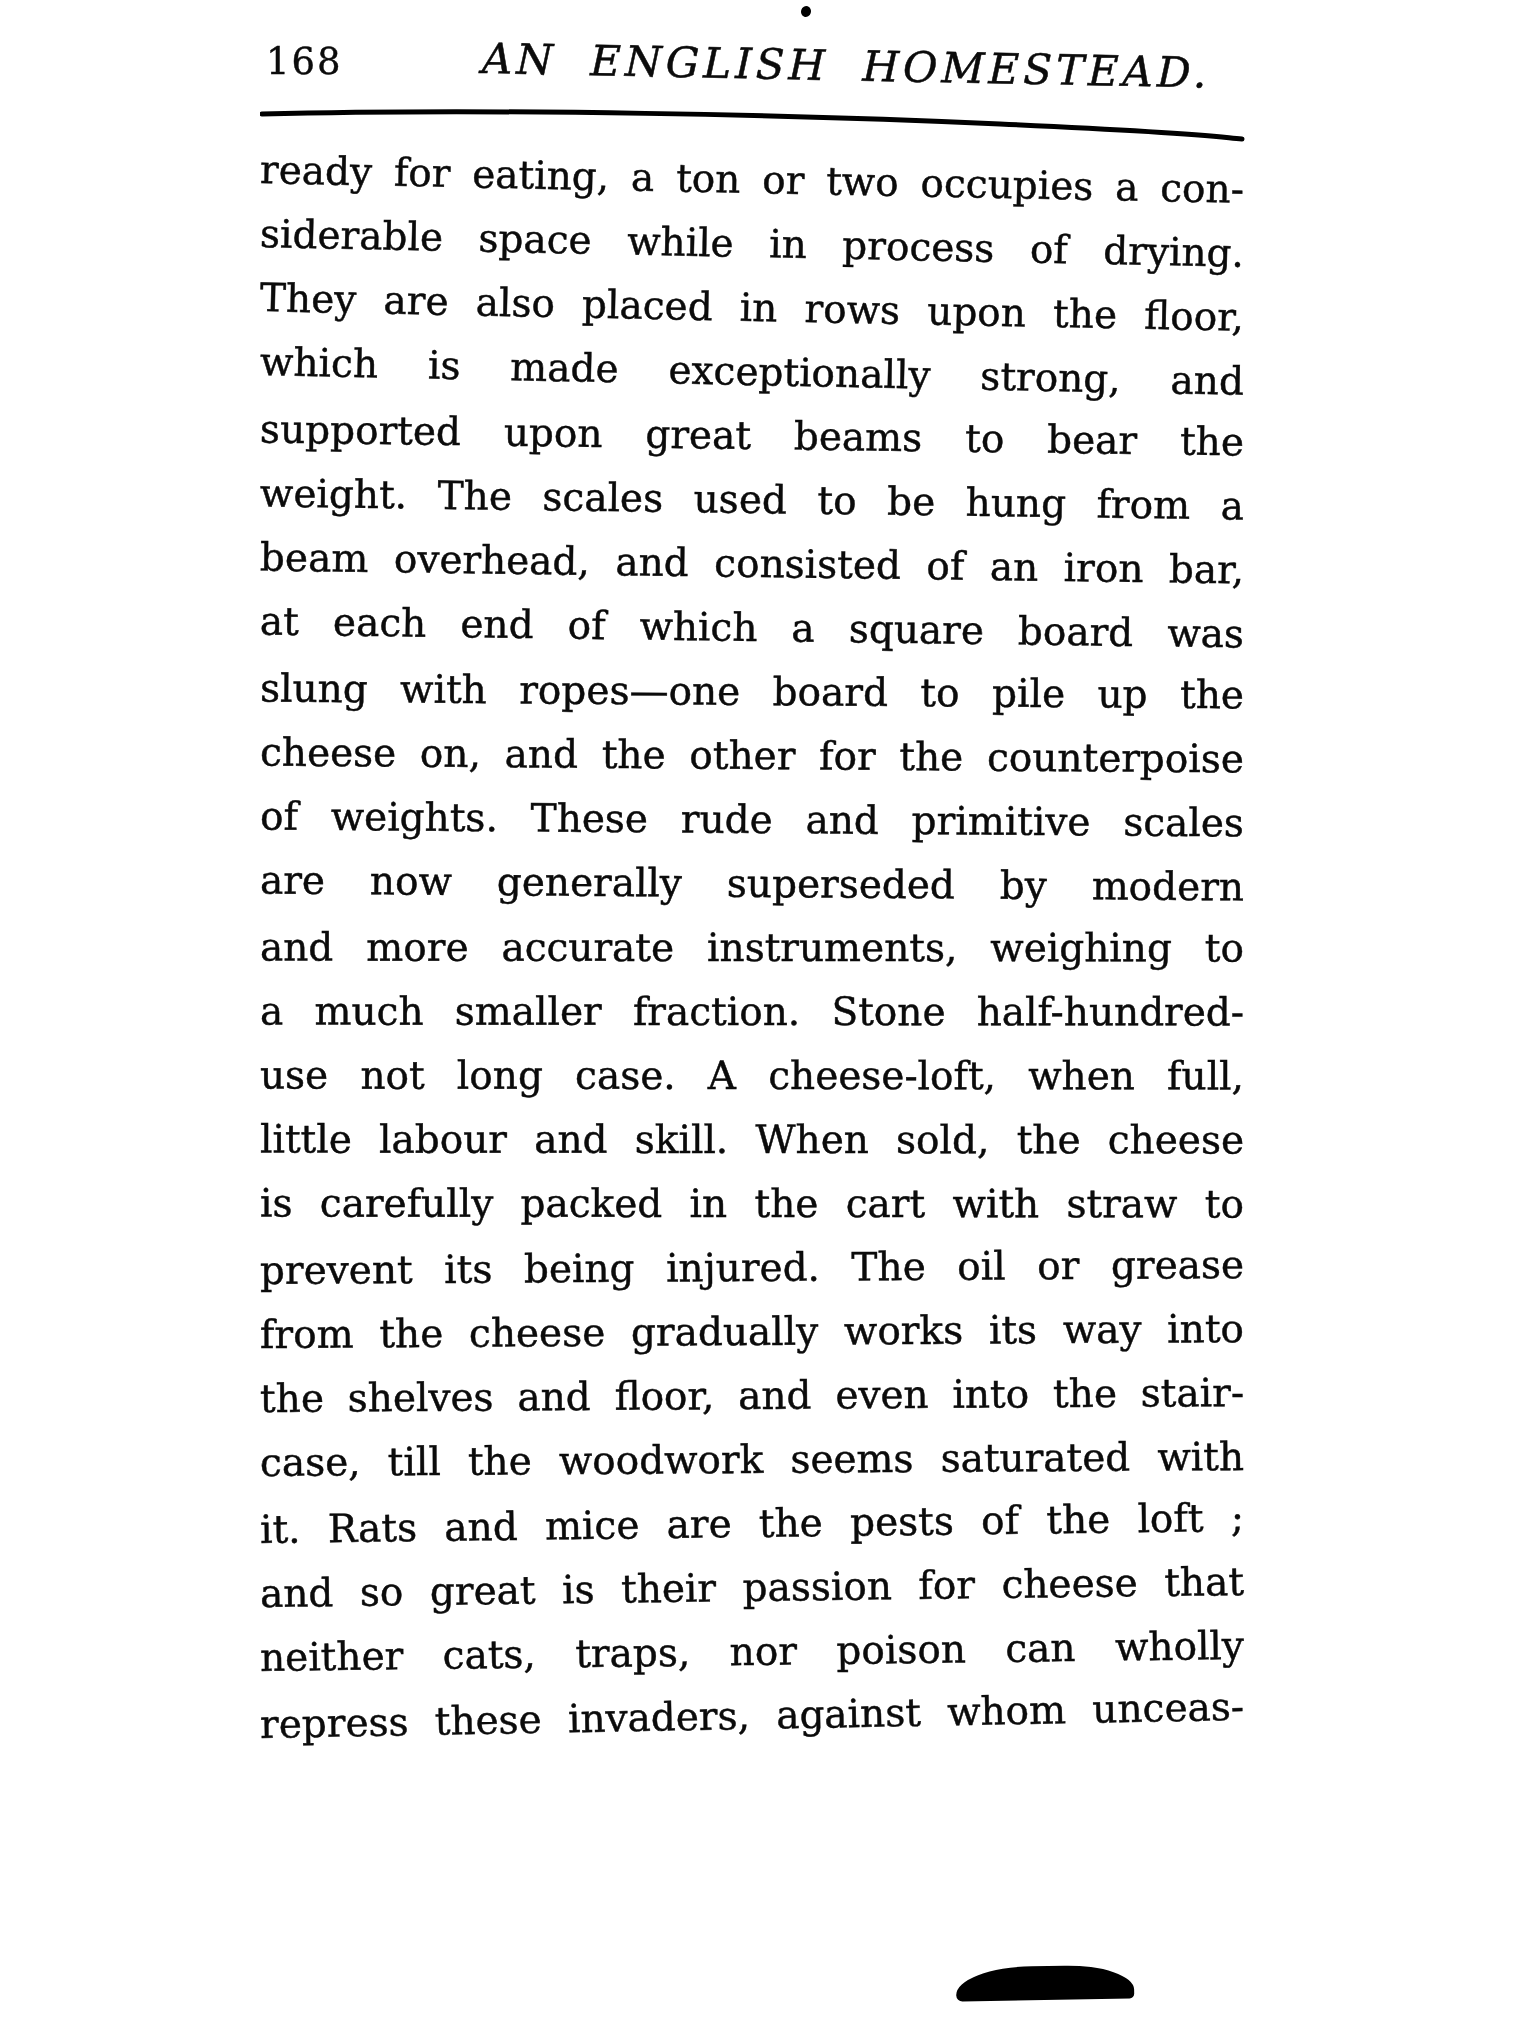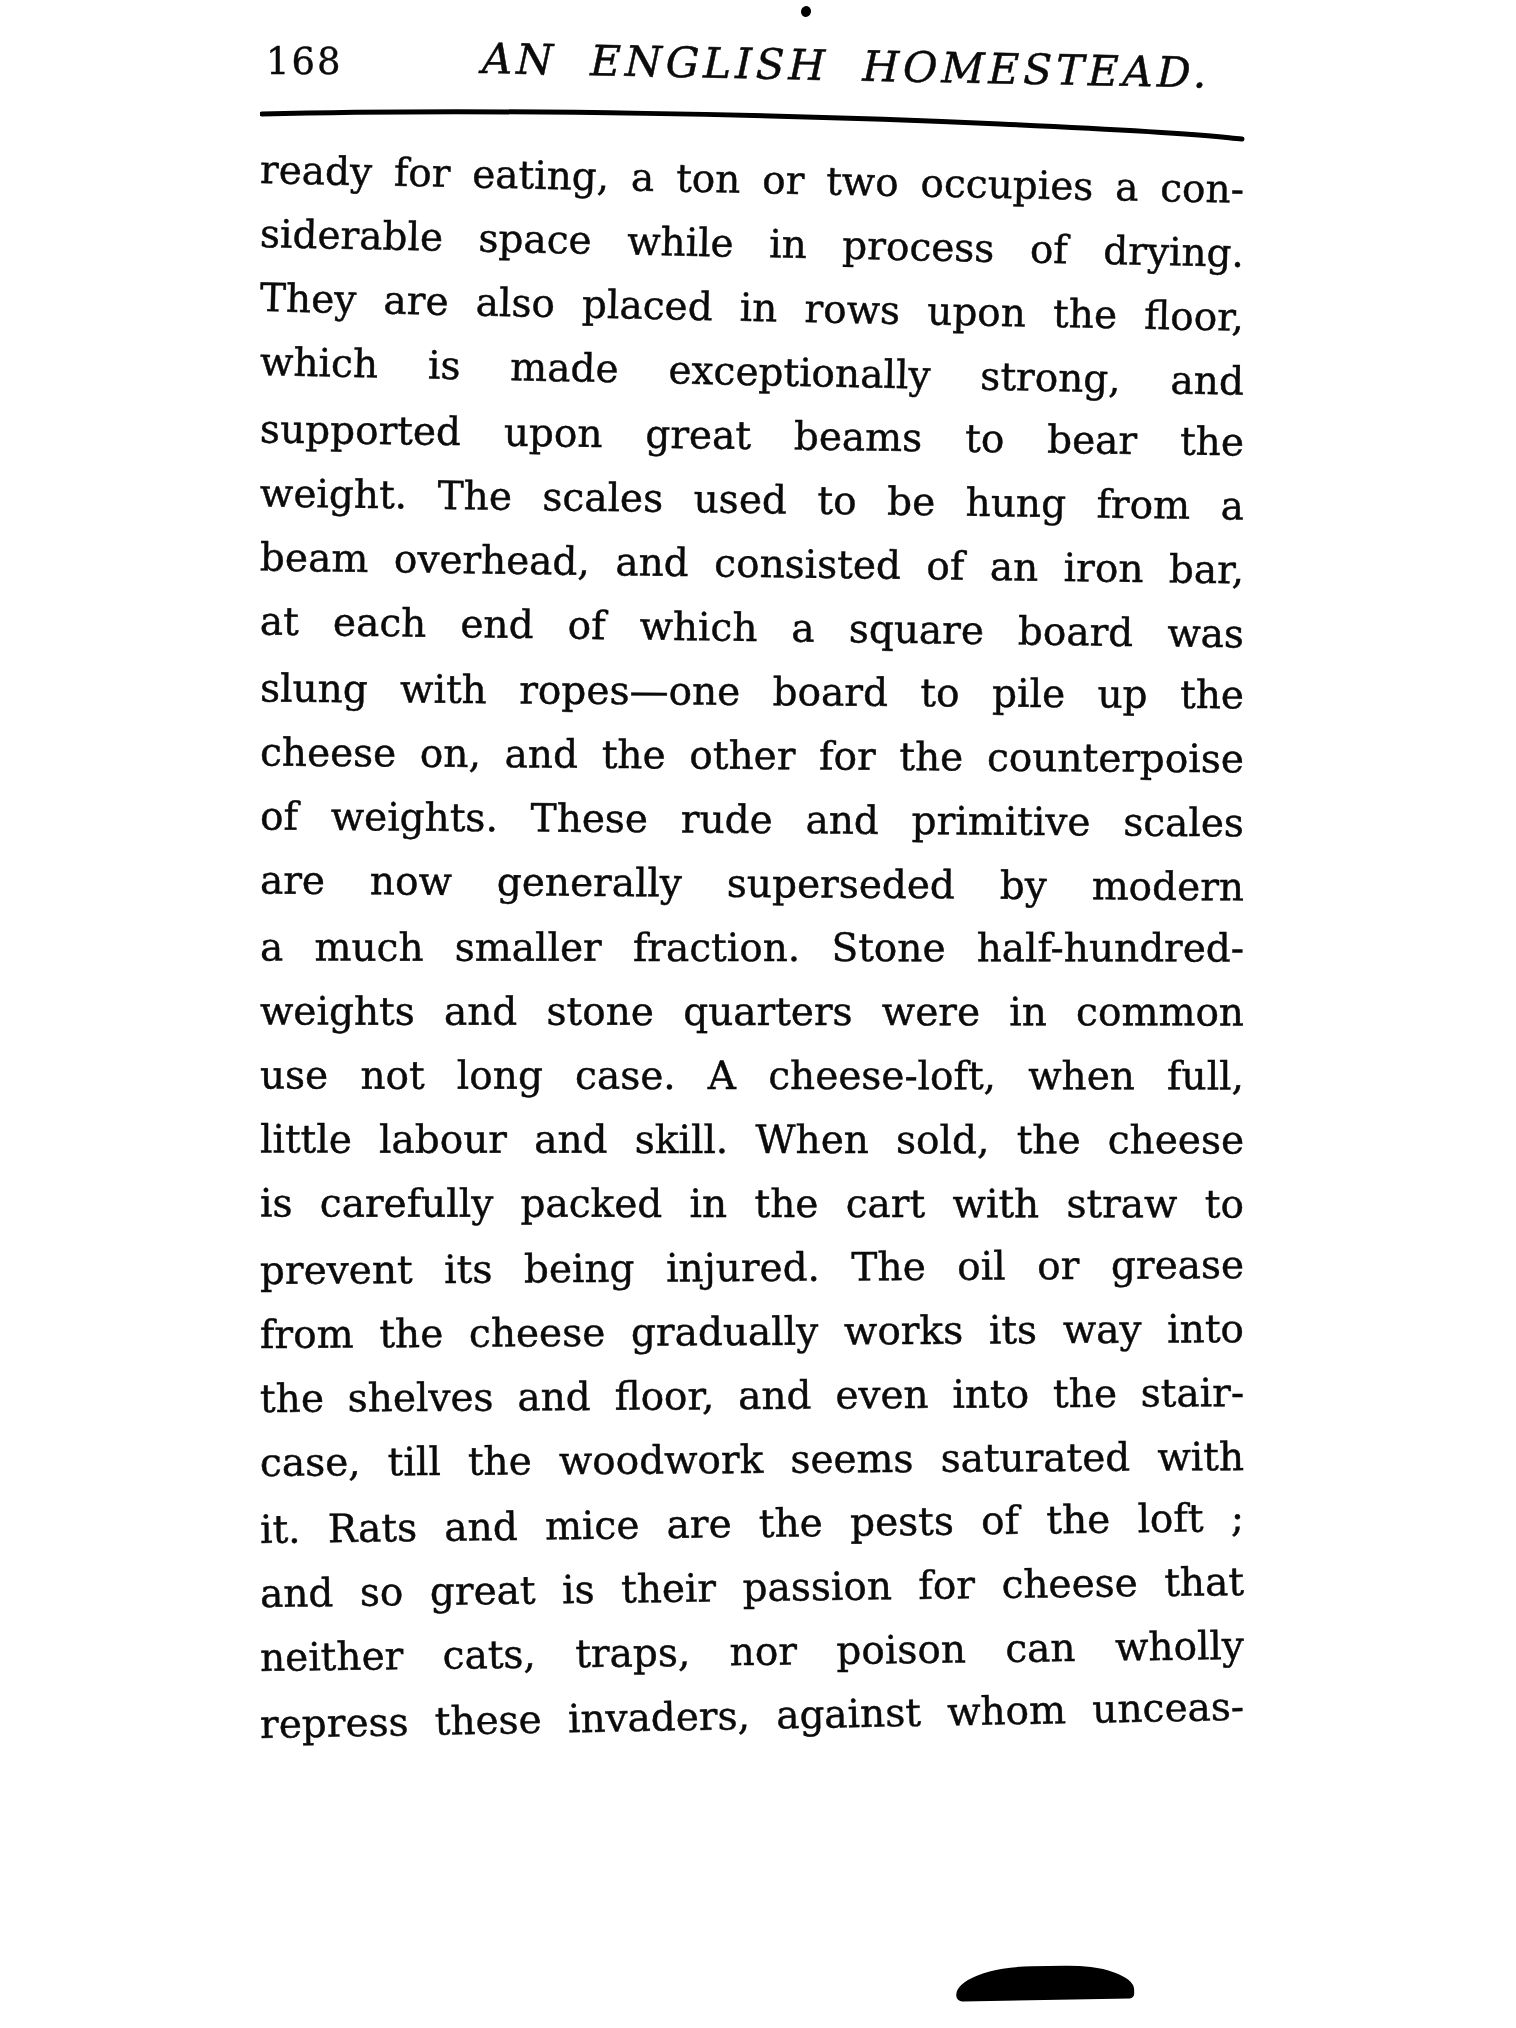--- a/index.html
+++ b/index.html
@@ -121,22 +121,22 @@
       <div class="text-line">They are also placed in rows upon the floor,</div>
       <div class="text-line">which is made exceptionally strong, and</div>
       <div class="text-line">supported upon great beams to bear the</div>
       <div class="text-line">weight. The scales used to be hung from a</div>
       <div class="text-line">beam overhead, and consisted of an iron bar,</div>
       <div class="text-line">at each end of which a square board was</div>
       <div class="text-line">slung with ropes—one board to pile up the</div>
       <div class="text-line">cheese on, and the other for the counterpoise</div>
       <div class="text-line">of weights. These rude and primitive scales</div>
       <div class="text-line">are now generally superseded by modern</div>
+      <div class="text-line">and more accurate instruments, weighing to</div>
       <div class="text-line">a much smaller fraction. Stone half-hundred-</div>
-      <div class="text-line">weights and stone quarters were in common</div>
       <div class="text-line">use not long case. A cheese-loft, when full,</div>
       <div class="text-line">little labour and skill. When sold, the cheese</div>
       <div class="text-line">is carefully packed in the cart with straw to</div>
       <div class="text-line">prevent its being injured. The oil or grease</div>
       <div class="text-line">from the cheese gradually works its way into</div>
       <div class="text-line">the shelves and floor, and even into the stair-</div>
       <div class="text-line">case, till the woodwork seems saturated with</div>
       <div class="text-line">it. Rats and mice are the pests of the loft ;</div>
       <div class="text-line">and so great is their passion for cheese that</div>
       <div class="text-line">neither cats, traps, nor poison can wholly</div>

